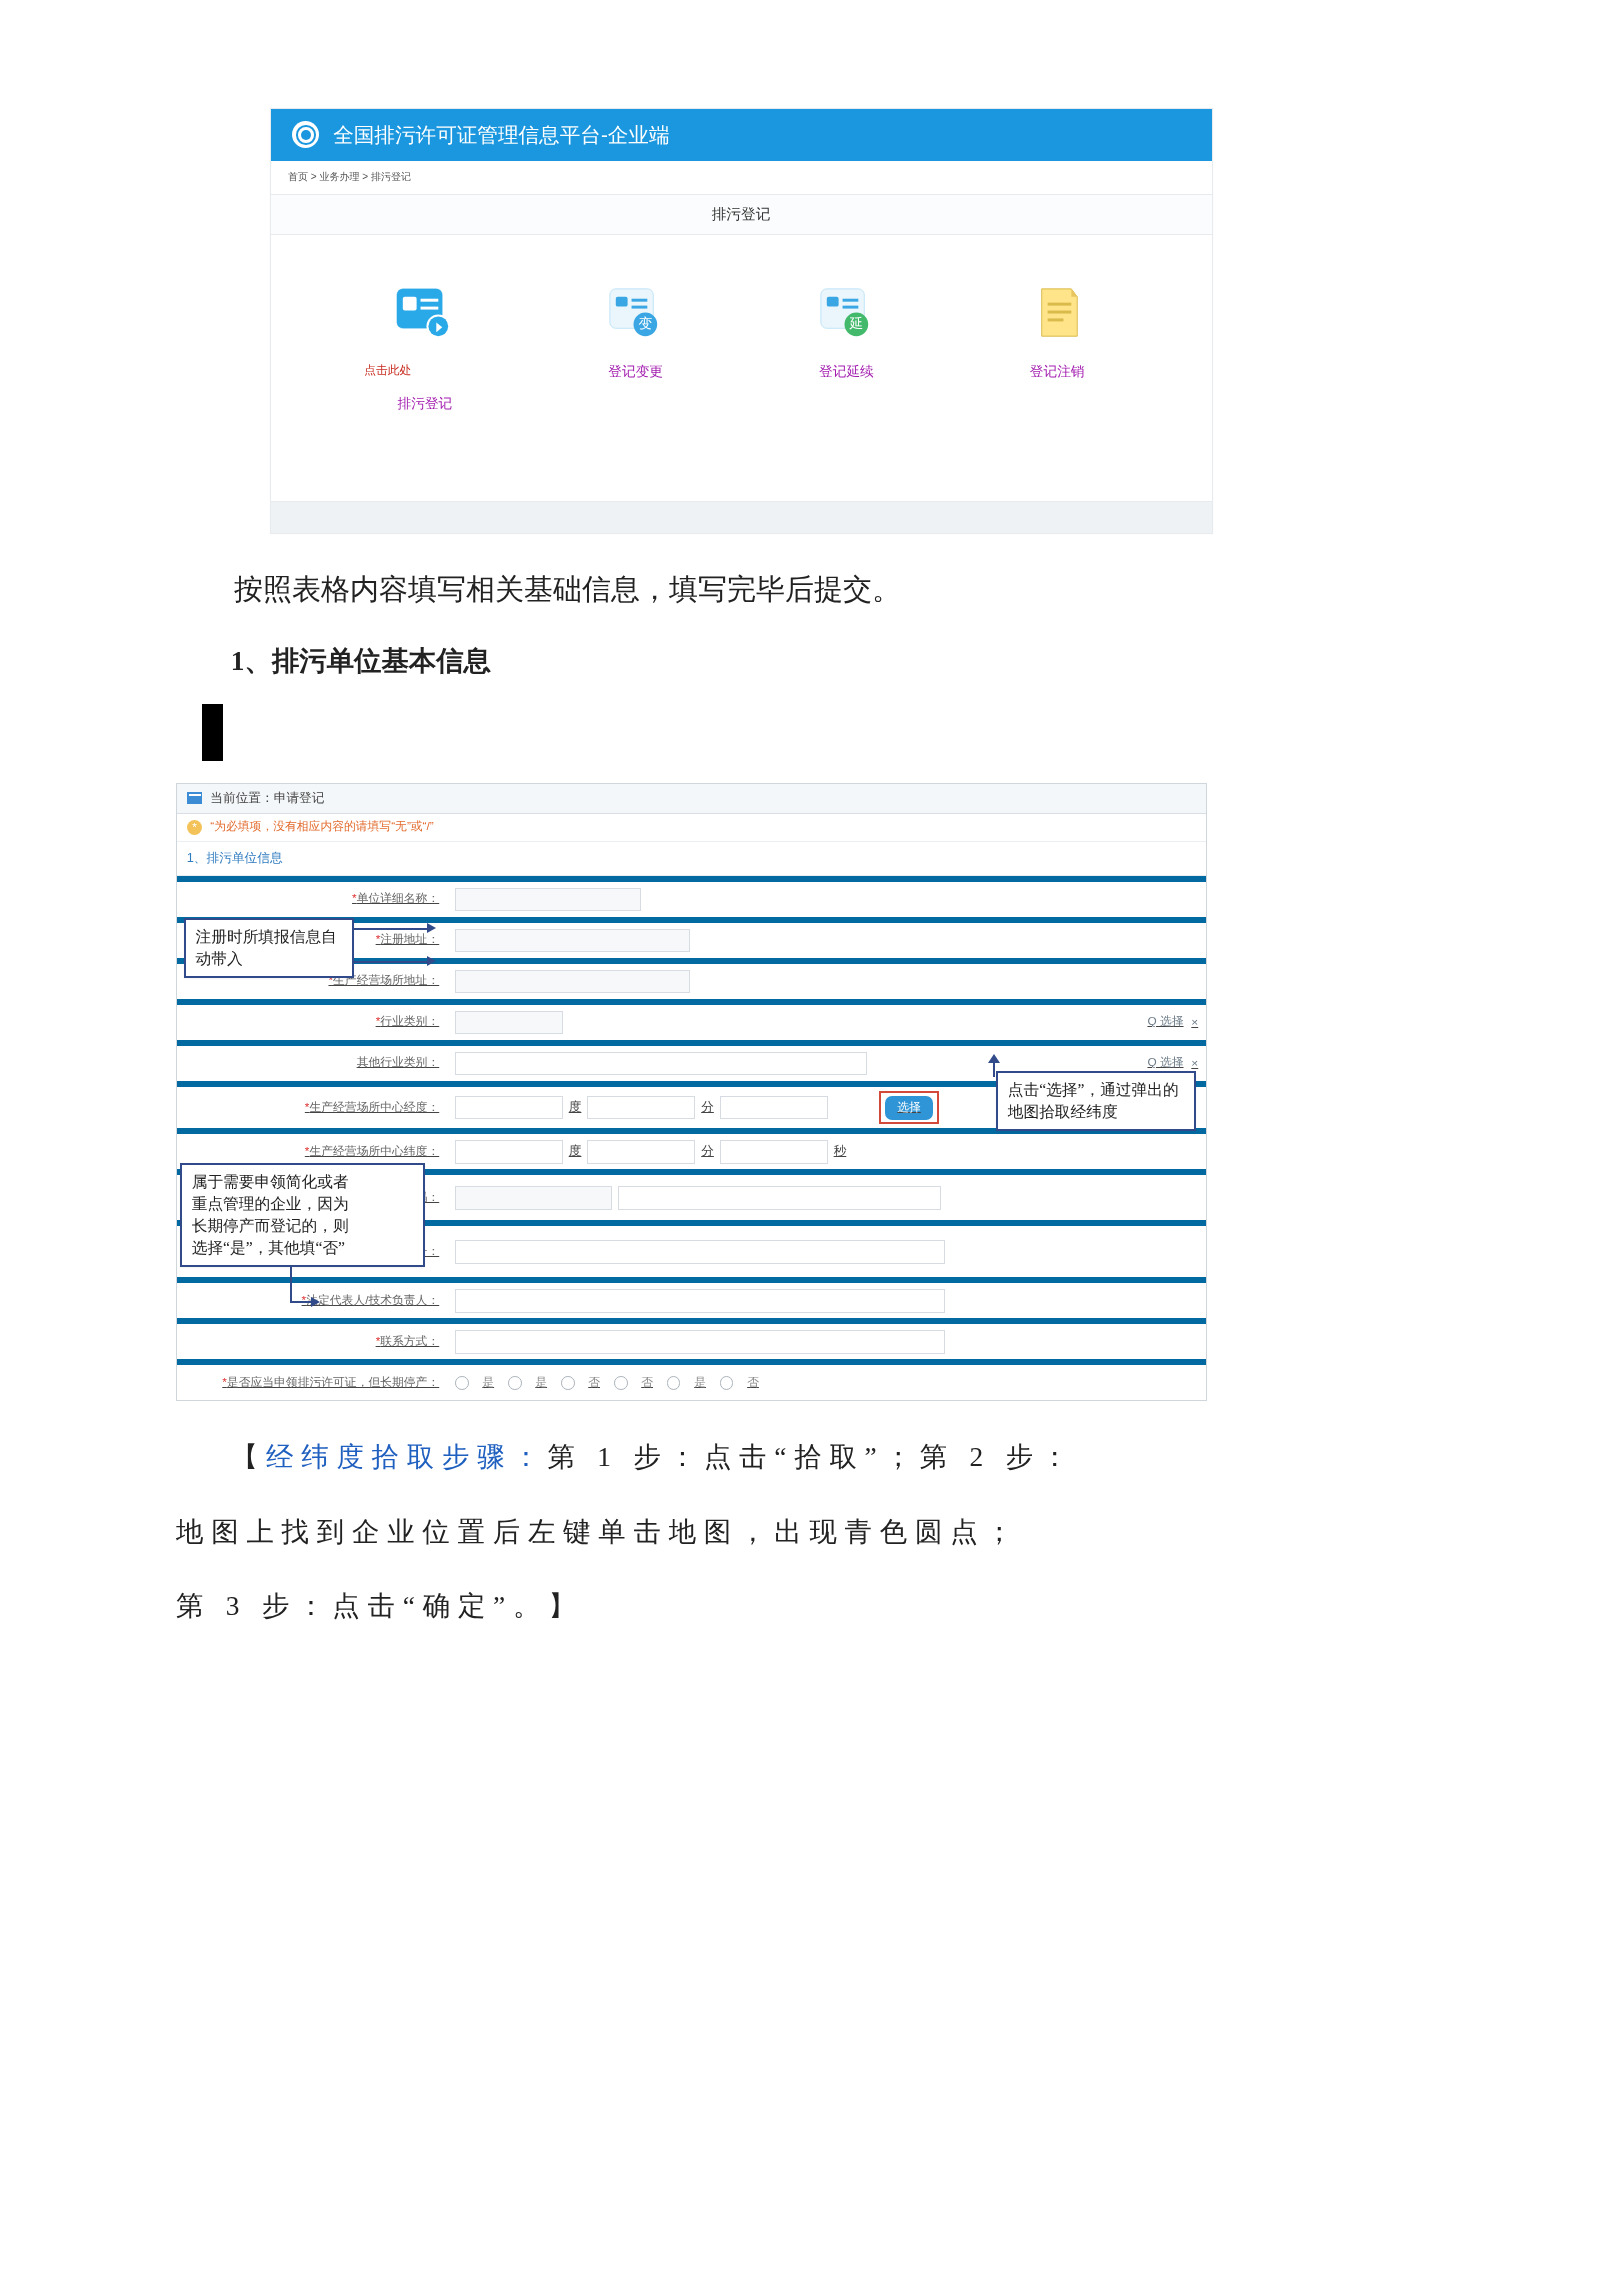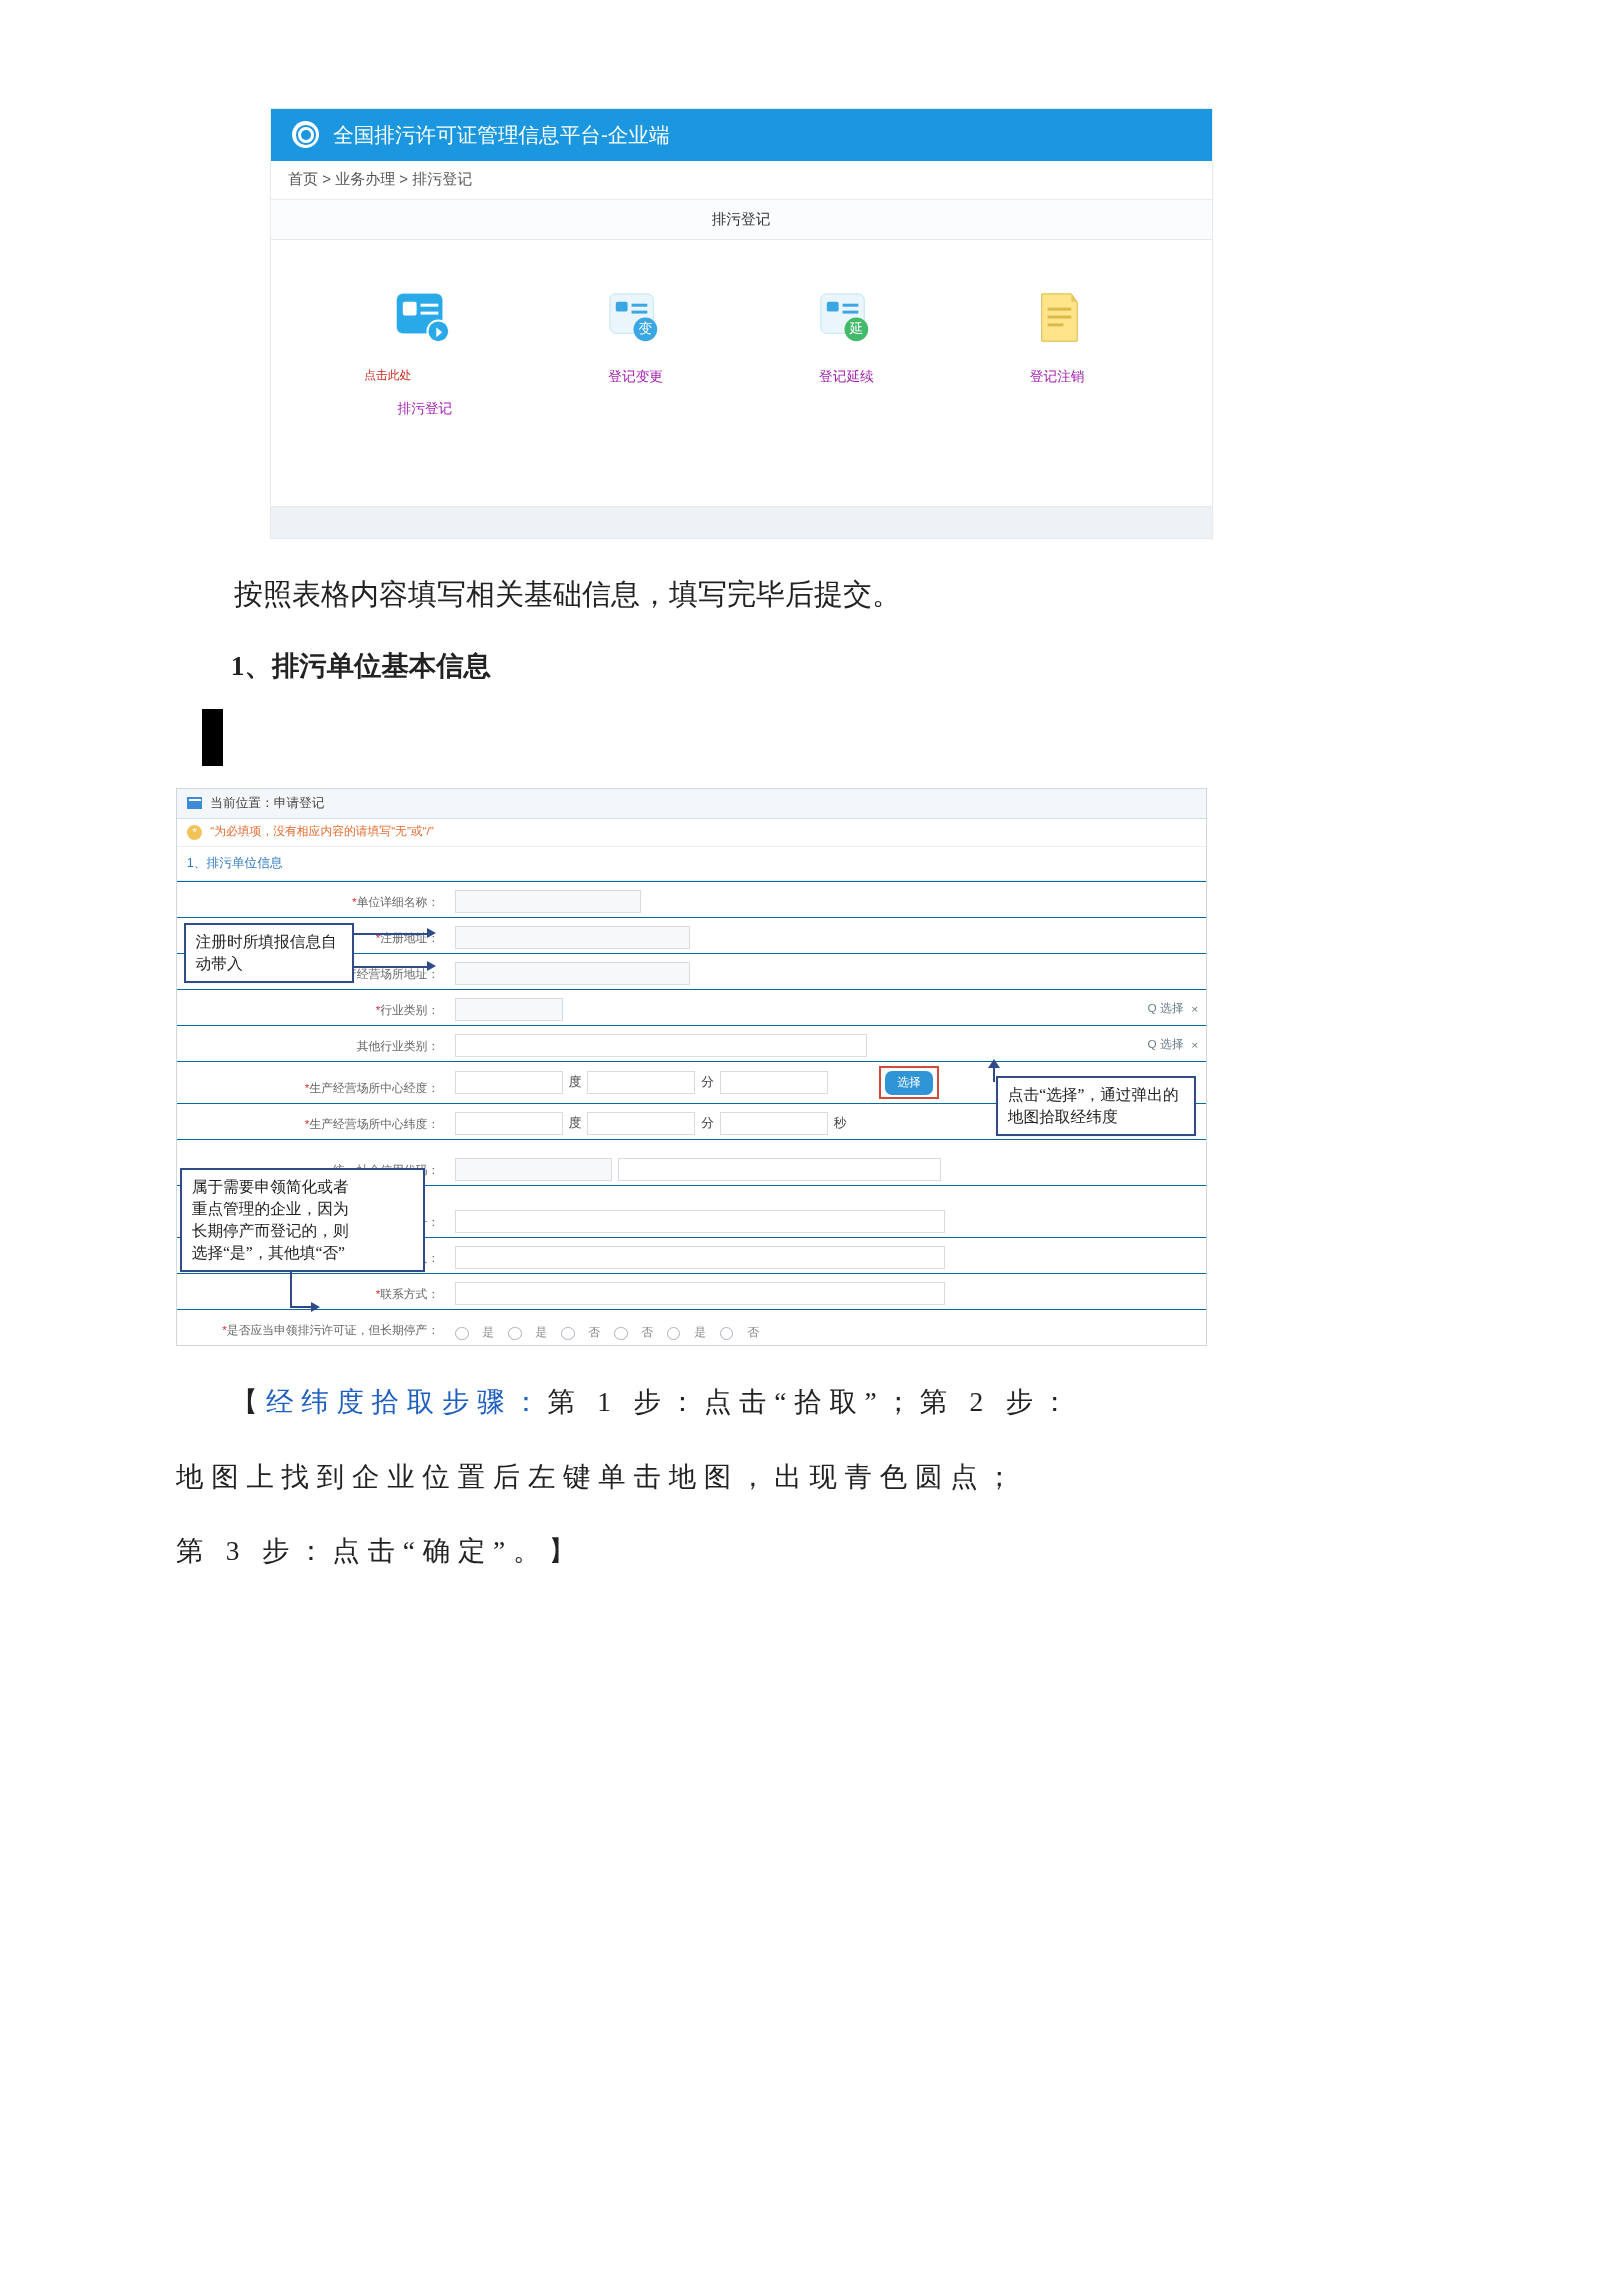--- a/index.html
+++ b/index.html
@@ -55,21 +55,21 @@
   .ss1-logo-inner:before {
     content: "";
     width: 9.8px;
     height: 9.8px;
     border-radius: 50%;
     background: #1a97df;
   }
   .ss1-crumbs {
     background: #fff;
     padding: 9.8px 17.6px;
-    font-size: 15px;
+    font-size: 10px;
     color: #555;
     border-bottom: 1px solid #e7ebee;
   }
   .ss1-tabbar {
     background: #fbfcfd;
     border-bottom: 1px solid #e7ebee;
     padding: 9.8px 0;
     text-align: center;
     font-size: 14.7px;
     color: #333;
@@ -193,23 +193,24 @@
     margin-right: 7.8px;
   }
   .ss2-sechdr {
     color: #2f7bbf;
     font-size: 12.7px;
     padding: 7.8px 9.8px;
     border-bottom: 1px solid #eceff2;
   }
   .ss2-row {
     display: flex;
-    align-items: flex-end;
-    border-top: 1px solid #0369a1;
+    align-items: center;
+    border-top: 6px solid #0369a1;
     min-height: 35px;
+    text-decoration: underline;
   }
   .ss2-labelcell {
     width: 270px;
     text-align: right;
     padding: 5.9px 7.8px 5.9px 5.9px;
     color: #666;
     font-size: 11.8px;
     box-sizing: border-box;
   }
   .ss2-labelcell .req { color: #d33; }

